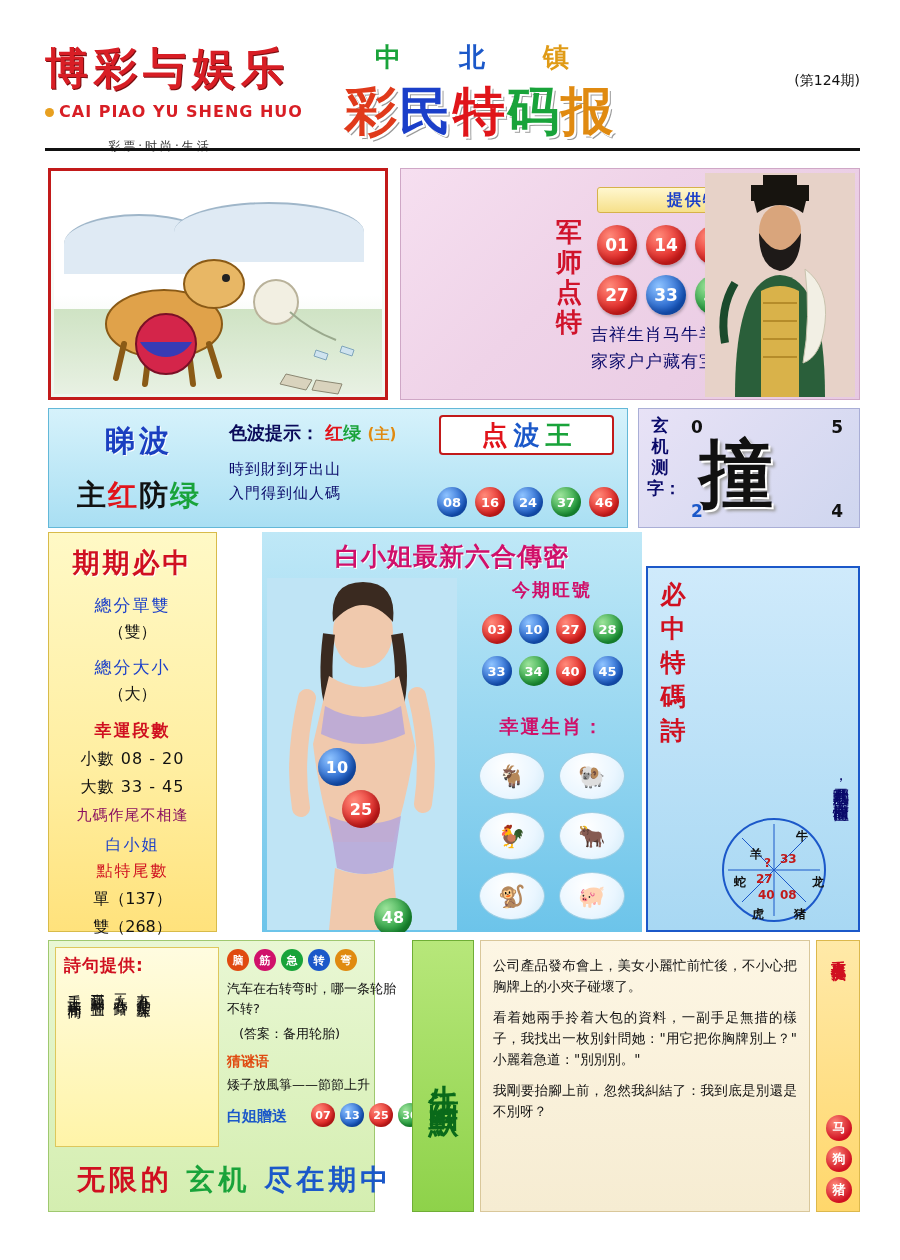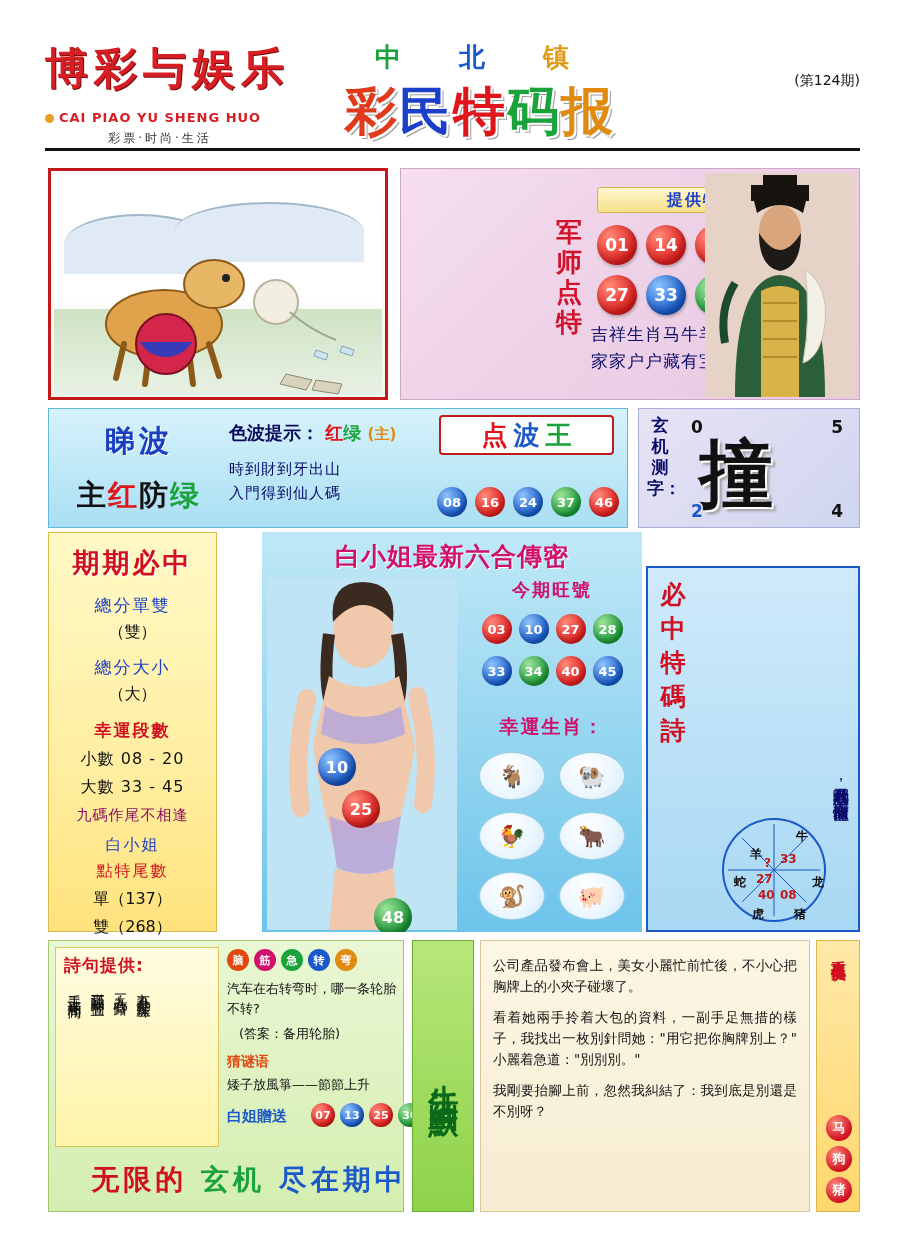--- a/index.html
+++ b/index.html
@@ -12,22 +12,22 @@
   }
   .page { position:absolute; left:0; top:0; width:900px; height:1260px; }
 
   
   .masthead { position:absolute; left:45px; top:40px; width:815px; height:115px; }
   .brand-cn {
     font-size:43px; font-weight:bold; color:#d81e25;
     letter-spacing:6px; font-family:"DejaVu Sans",sans-serif;
     text-shadow:1px 1px 0 #7a0d10;
   }
-  .brand-pinyin { font-size:13px; font-weight:bold; color:#d81e25; letter-spacing:1px; margin-top:12px;}
-  .brand-sub { font-size:12px; color:#333; letter-spacing:3px; margin-top:5px; text-align:center; width:230px;}
+  .brand-pinyin { font-size:16px; font-weight:bold; color:#d81e25; letter-spacing:1px; margin-top:4px;}
+  .brand-sub { font-size:12px; color:#333; letter-spacing:3px; margin-top:17px; text-align:center; width:230px;}
   .brand-dot { display:inline-block; width:9px; height:9px; border-radius:50%; background:#e8a020; margin-right:5px; vertical-align:middle;}
   .brand-left { position:absolute; left:0; top:0; width:260px; }
   .brand-rule { position:absolute; left:0; top:108px; width:815px; height:3px; background:#111; }
 
   .title-mid { position:absolute; left:300px; top:0px; width:360px; height:100px; }
   .mid-top { display:flex; gap:58px; padding-left:30px; }
   .mid-top span { font-size:26px; font-weight:bold; }
   .mid-c1 { color:#19a33a; }
   .mid-c2 { color:#1b58c9; }
   .mid-c3 { color:#e09b16; }
@@ -144,21 +144,21 @@
      color:#d01020; line-height:34px; text-align:center; letter-spacing:0;}
   .bz-poem { position:absolute; left:52px; top:10px; width:152px; font-size:16px; color:#0a0a6a;
      line-height:22px; text-align:right; writing-mode:vertical-rl; height:230px;}
   .wheel { position:absolute; left:56px; top:248px; width:140px; height:110px; }
   .wheel-circle { position:absolute; left:18px; top:2px; width:104px; height:104px; border-radius:50%;
      border:2px solid #1b58c9; }
   .wz { position:absolute; font-size:12px; color:#111; font-weight:bold;}
   .wn { position:absolute; font-size:12px; color:#c21a1a; font-weight:bold;}
 
   
-  .sj { position:absolute; left:48px; top:940px; width:356px; height:272px;
+  .sj { position:absolute; left:48px; top:940px; width:327px; height:272px;
      background:linear-gradient(#e9f7d4,#d4eeb0); border:1px solid #9fc86f;}
   .sj-inner { position:absolute; left:6px; top:6px; width:164px; height:200px;
      background:linear-gradient(#fffce0,#fff4a8); border:1px solid #ddc75c; }
   .sj-title { font-size:17px; font-weight:bold; color:#d01020; padding:6px 0 0 8px; letter-spacing:1px;}
   .sj-cols { display:flex; gap:2px; padding:6px 6px 0 8px; font-size:14px; color:#111; line-height:21px;}
   .sj-col { writing-mode:vertical-rl; height:150px; letter-spacing:2px;}
   .sj-c1{color:#111;} .sj-c2{color:#111;}
   .riddle-head { position:absolute; left:178px; top:8px; display:flex; gap:5px;}
   .rh { width:22px; height:22px; border-radius:50%; display:flex; align-items:center; justify-content:center;
      font-size:11px; color:#fff; font-weight:bold;}

